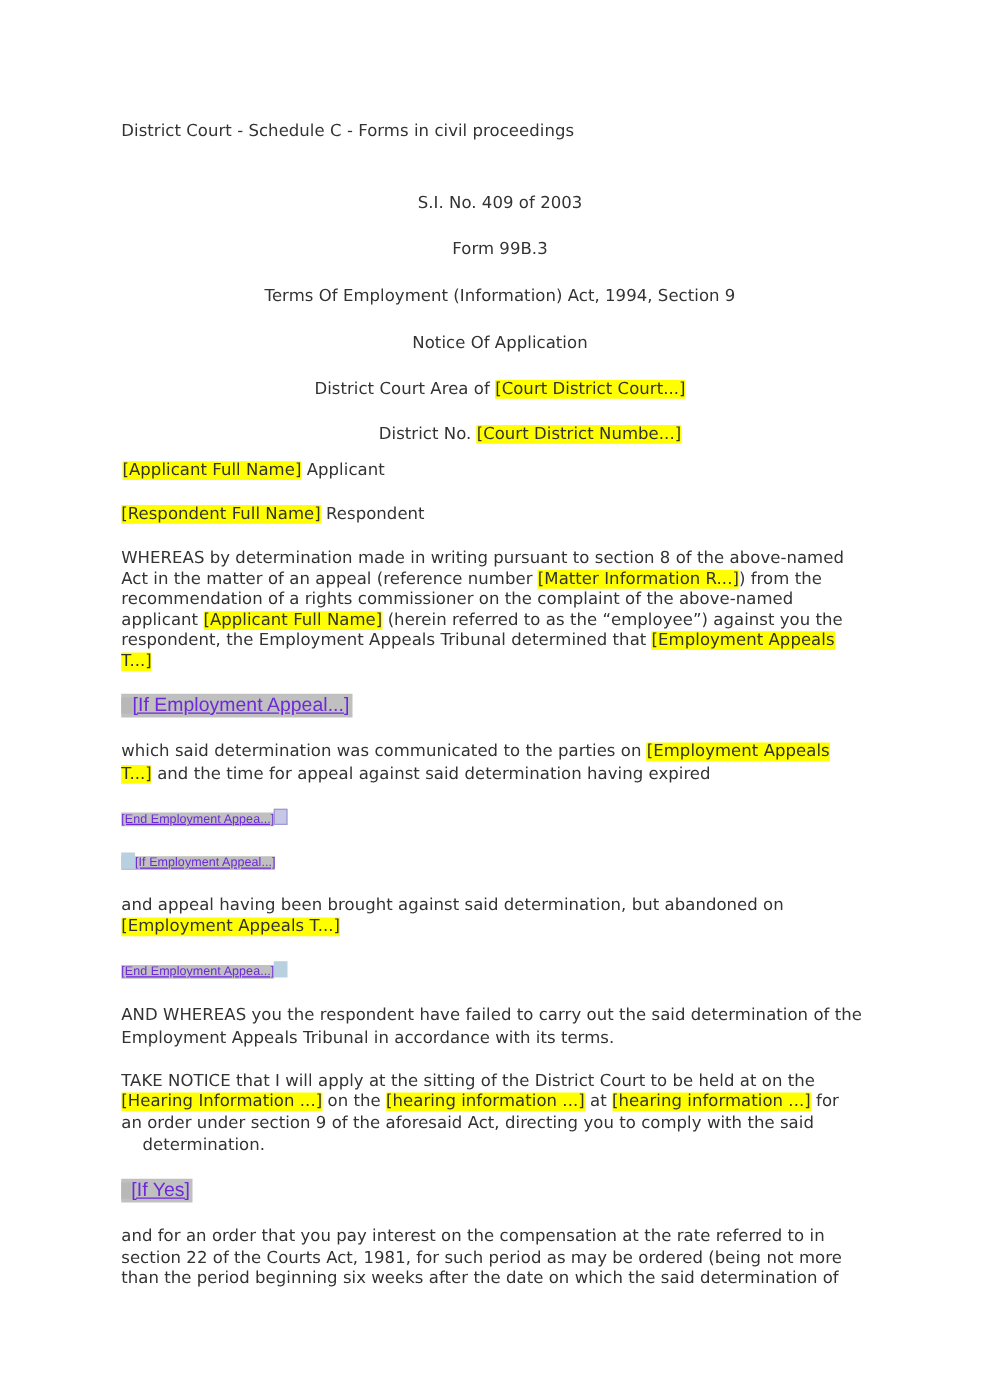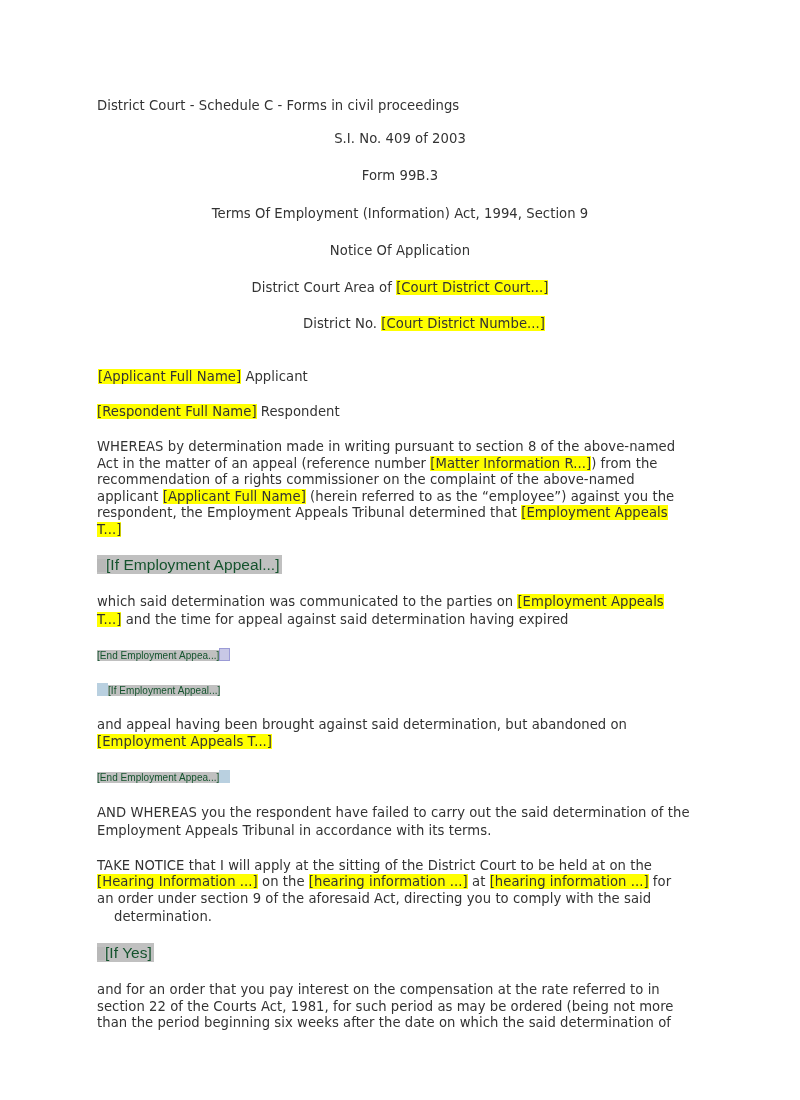--- a/index.html
+++ b/index.html
@@ -1,22 +1,22 @@
 <!DOCTYPE html>
 <html><head>
 <meta charset="utf-8">
 <style>
   html, body { margin:0; padding:0; background:#ffffff; }
   body { width:800px; height:1100px; position:relative; overflow:hidden;
          font-family:"DejaVu Sans", sans-serif; color:#333333; }
   .page { position:absolute; left:0; top:0; width:800px; height:1012px; }
   .line { position:absolute; font-size:13.2px; line-height:17px; white-space:nowrap; letter-spacing:0.05px; }
-  .center { left:0; width:800px; text-align:center; }
+  .center { left:0; width:800px; text-align:center;margin-top:24px; }
   .hl { background:#ffff00; }
-  .field { background:#c0c0c0; font-family:"Liberation Sans", sans-serif; color:#14532d; }
+  .field { background:#c0c0c0; font-family:"Liberation Sans", sans-serif; color:#6d28d9;text-decoration:underline; }
   .field.big { font-size:15.5px; line-height:19px; padding:1px 2px 1px 0; }
   .field.sm { font-size:10px; }
   .mark { display:inline-block; width:11px; height:13px; vertical-align:-2px; box-sizing:border-box; }
   .mark.gray { background:#b8b8b8; }
   .mark.purple { background:#c8c8e6; border:1px solid #9b9bd6; }
   .mark.blue { background:#b9d0e0; }
 </style>
 </head>
 <body>
 

